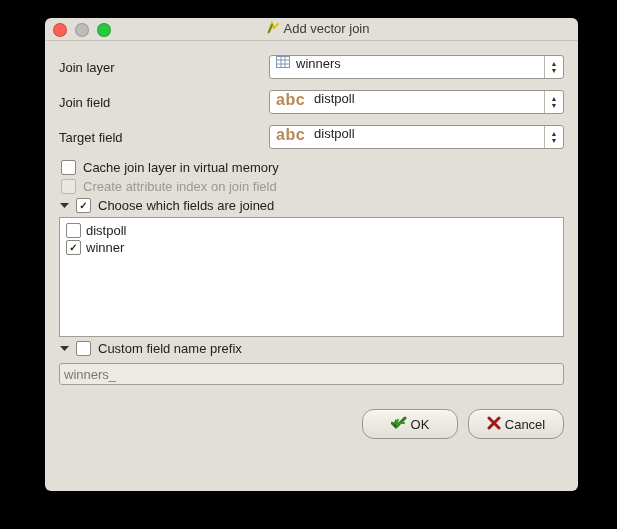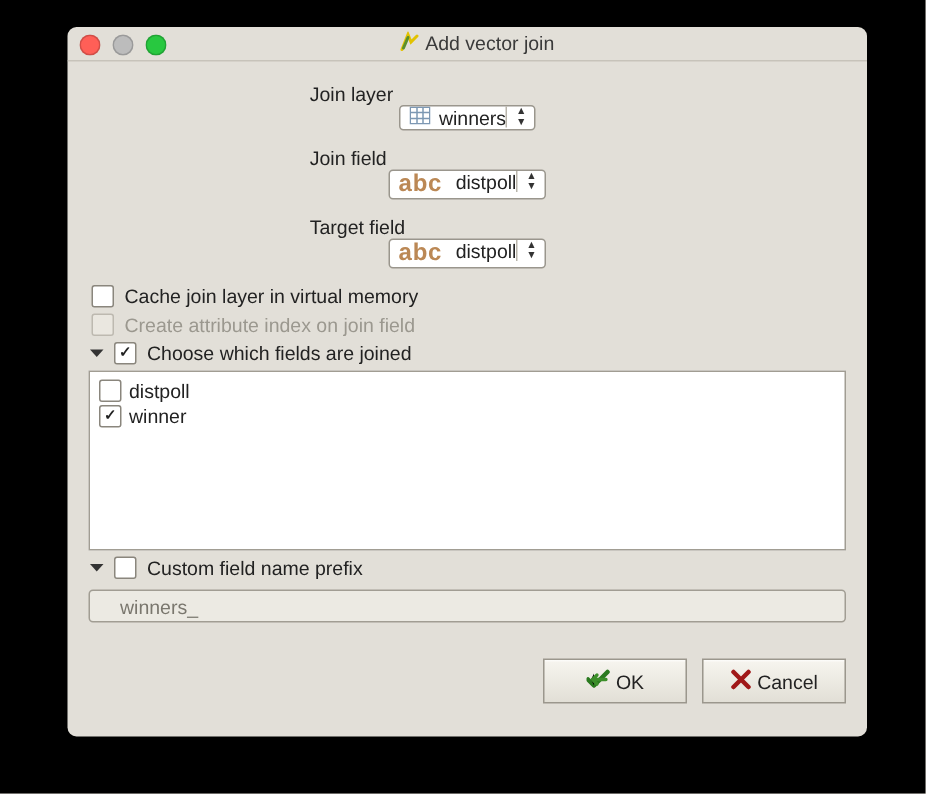--- a/index.html
+++ b/index.html
@@ -51,21 +51,20 @@
   .title .ticon {
     display:inline-block; vertical-align:-2px; margin-right:4px;
   }
   .content {
     padding: 14px 14px 10px 14px;
   }
   .row {
     display: flex;
     align-items: center;
     margin-bottom: 11px;
-    flex-direction: column;
   }
   .row .lbl {
     width: 210px;
     font-size: 13px;
   }
   .combo {
     flex: 1;
     height: 22px;
     background: #fff;
     border: 1px solid #9a968d;
@@ -137,35 +136,35 @@
   }
   .fieldlist .item .chkbox { margin-right:5px; }
   .prefix-input {
     width: 100%;
     box-sizing: border-box;
     height: 22px;
     border: 1px solid #a19d93;
     background: #eceae3;
     color: #7a776e;
     border-radius: 3px;
-    padding: 0 20px;
+    padding: 0 4px;
     font-size: 13px;
     margin-top: 3px;
   }
   .buttons {
     display:flex;
     justify-content:flex-end;
     gap:10px;
     margin-top: 24px;
   }
   .btn {
     min-width: 74px;
     height: 28px;
     border: 1px solid #9b978d;
-    border-radius: 0;
+    border-radius: 12px;
     background: linear-gradient(#f7f5ef,#e2dfd6);
     display:flex; align-items:center; justify-content:center;
     gap:4px;
     font-size:13px;
     box-shadow: 0 1px 0 rgba(255,255,255,0.6) inset;
     cursor: default;
     padding: 0 10px;
   }
   .abc {
     font-size:16px; color:#b85; font-weight:bold; letter-spacing:0.5px;

